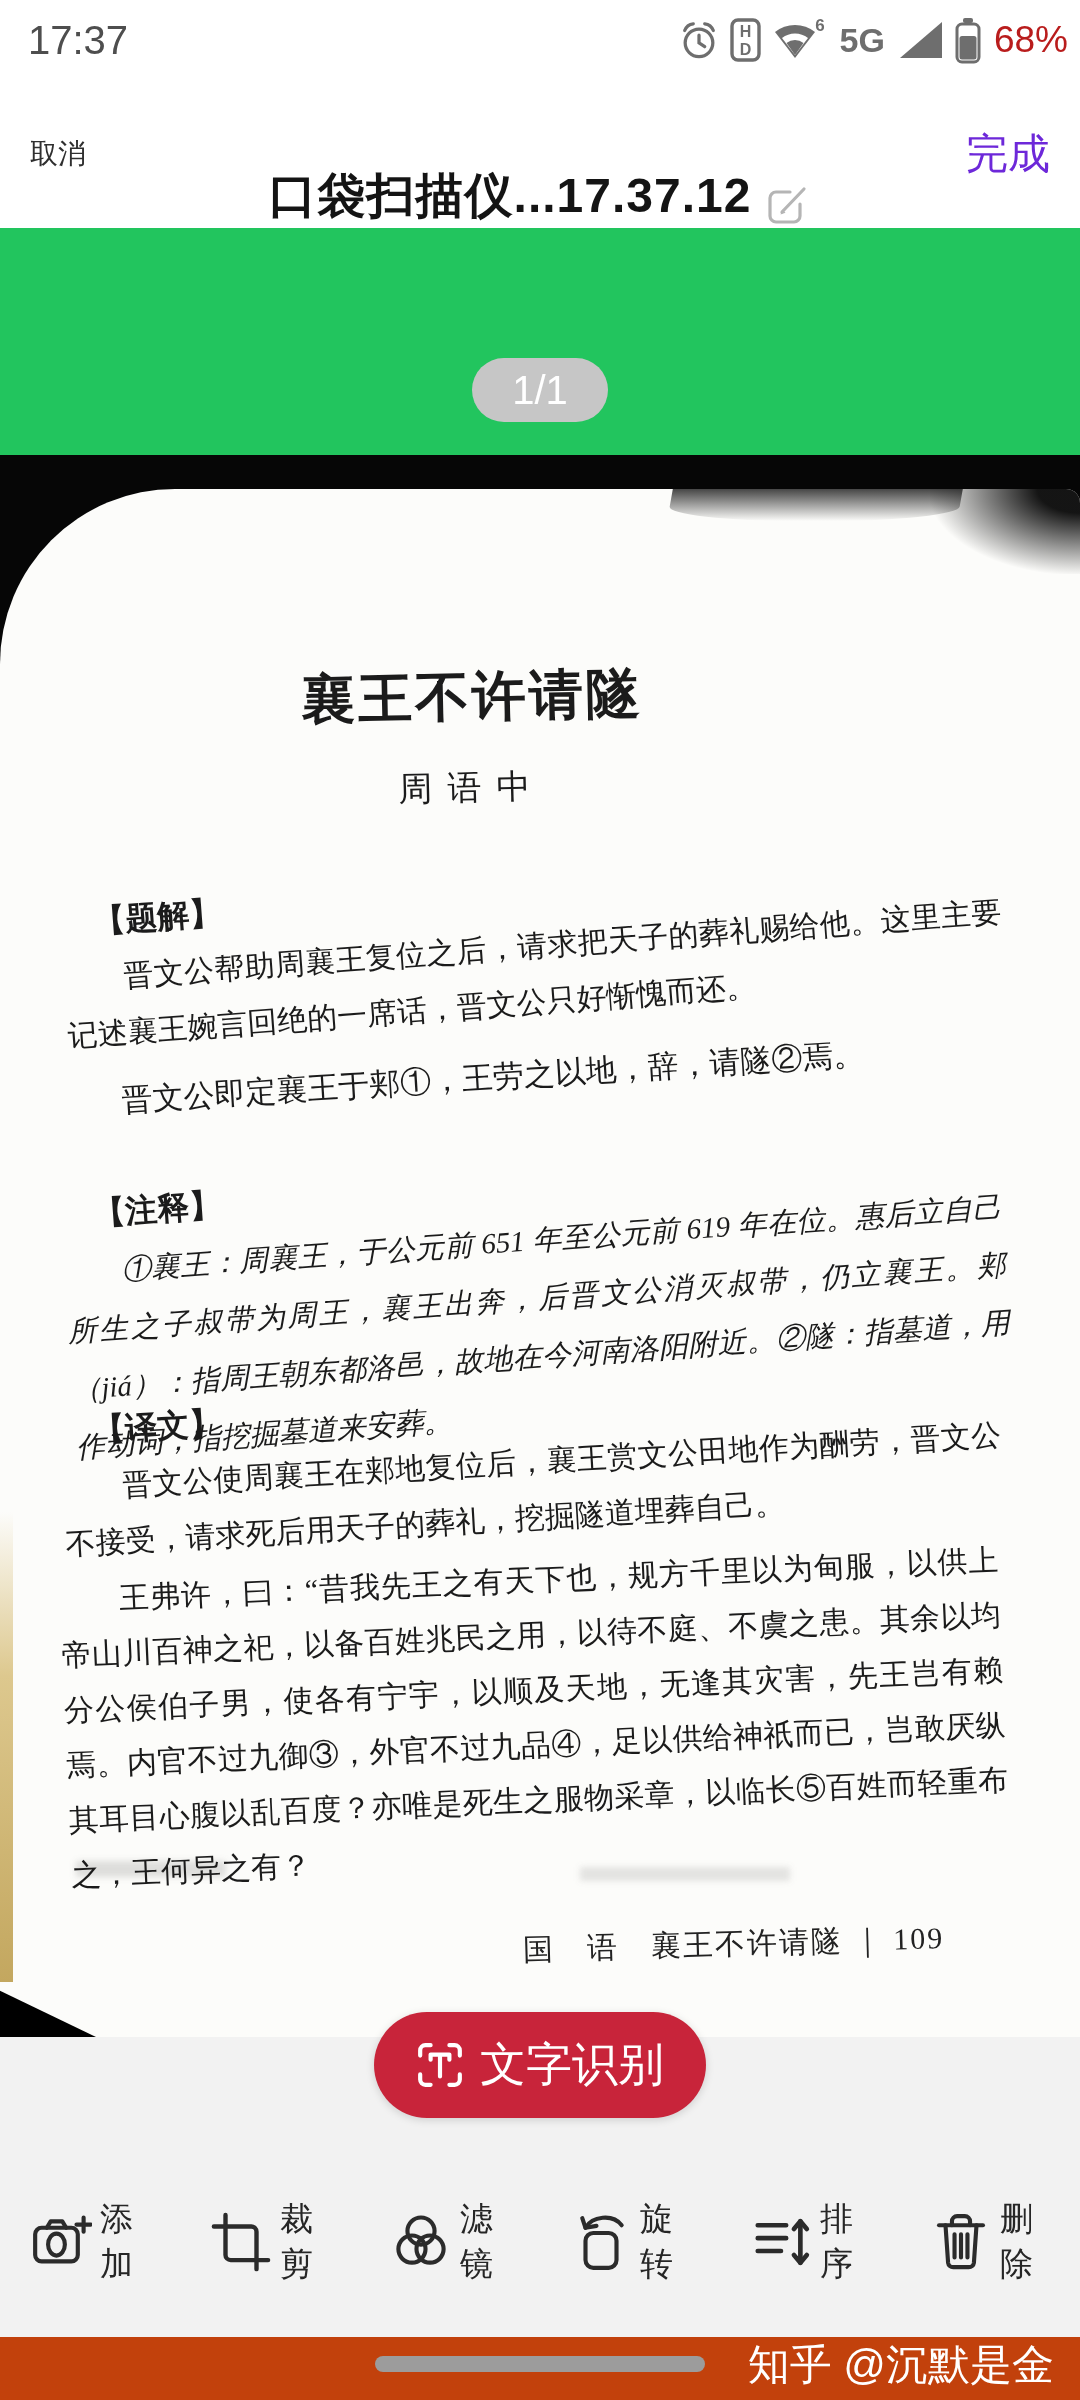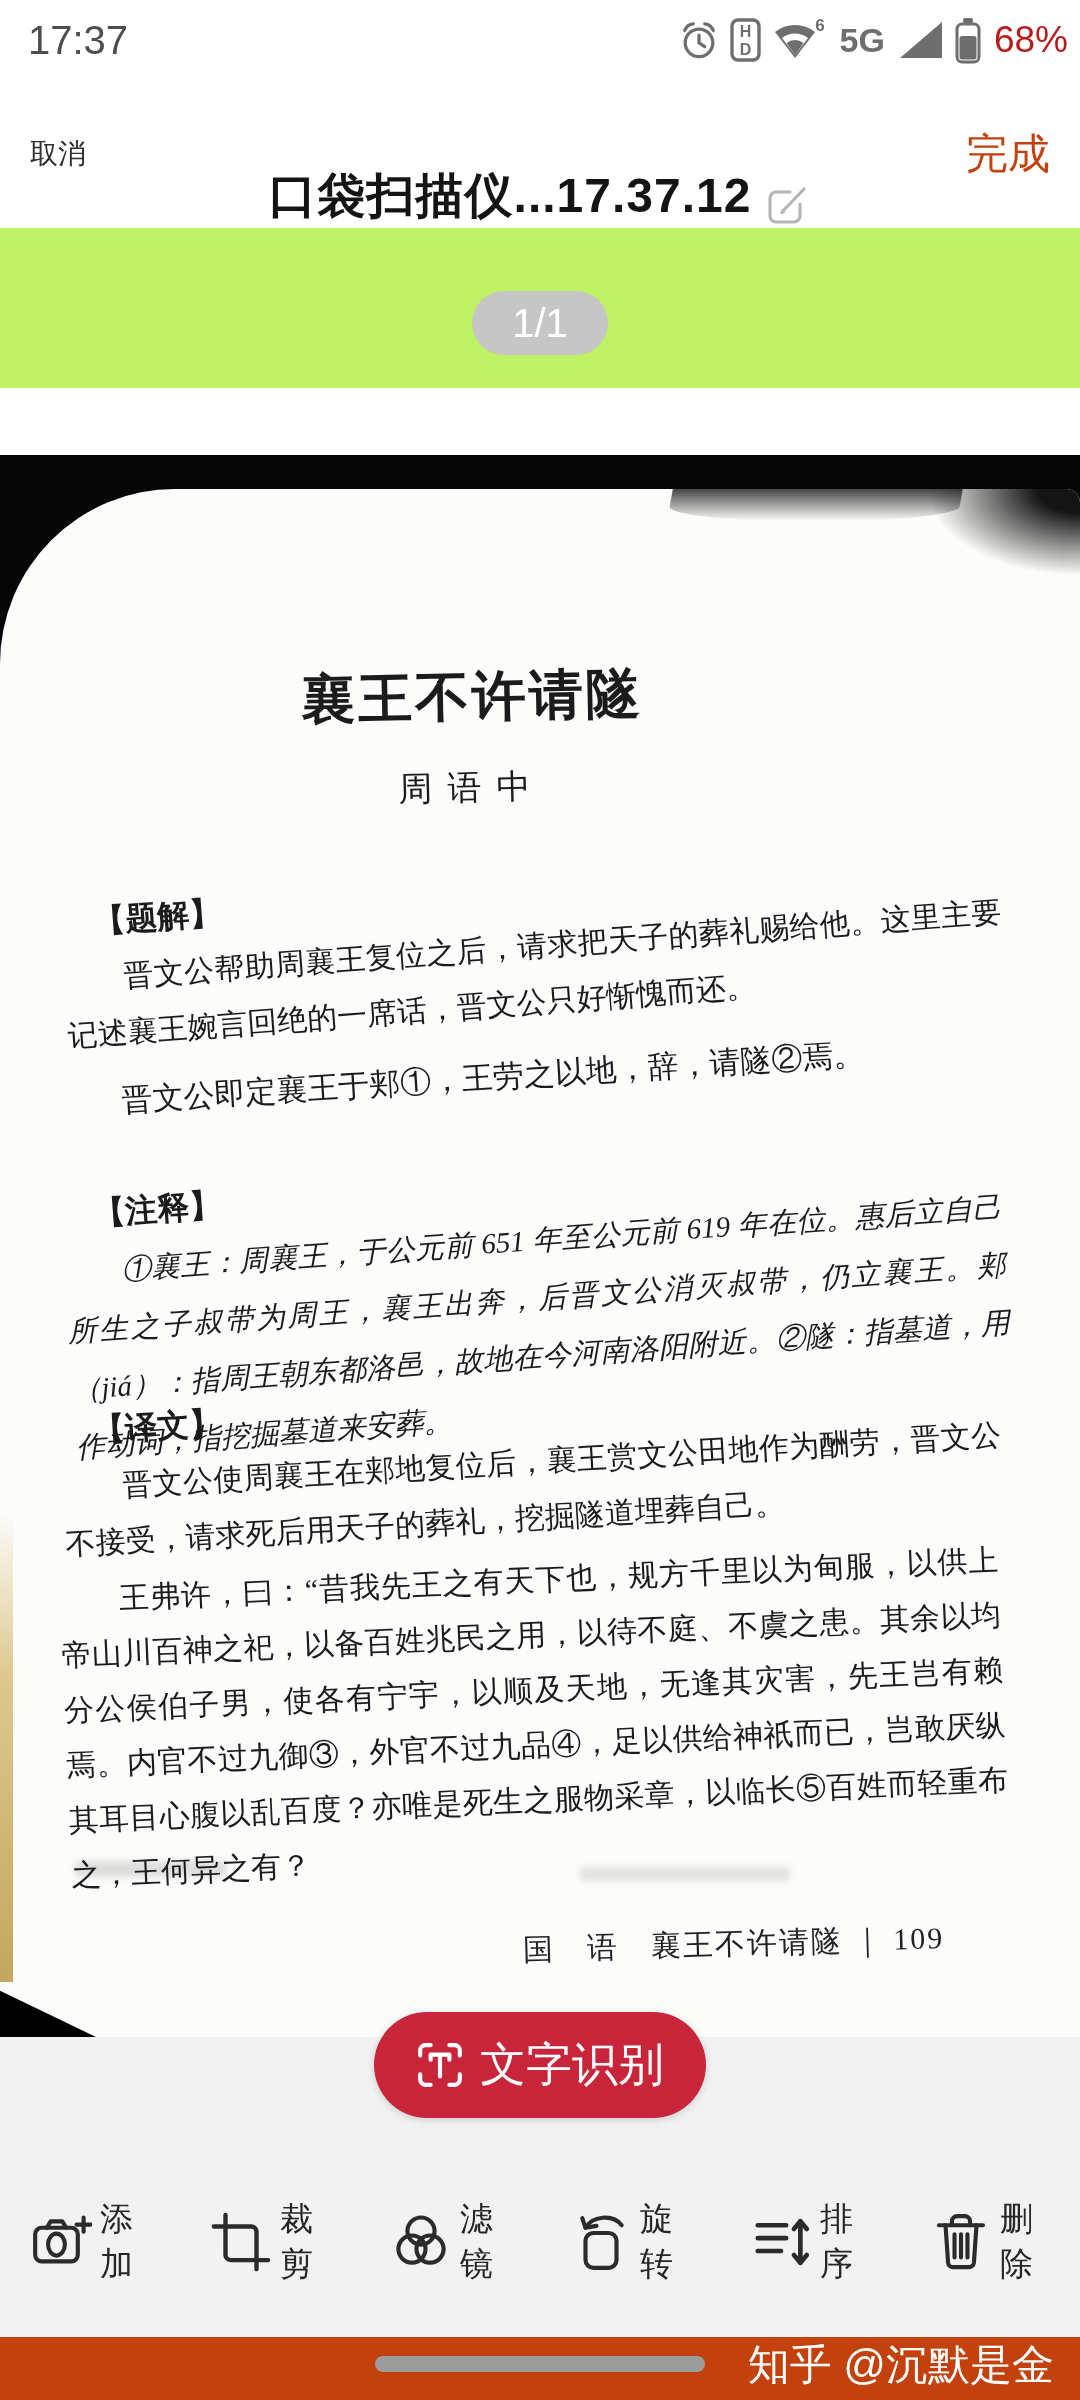--- a/index.html
+++ b/index.html
@@ -16,24 +16,24 @@
   .batt-label{font-size:37px;color:#b91c1c;margin-left:2px;}
 
   
   .app-bar{position:absolute;top:80px;left:0;right:0;height:148px;background:#fff;}
   .cancel-btn{position:absolute;left:30px;top:50%;transform:translateY(-50%);
               font-size:28px;color:#2f2f2f;}
   .title-wrap{position:absolute;left:0;right:0;top:0;bottom:0;display:flex;
               align-items:flex-end;justify-content:center;gap:14px;}
   .doc-name{font-size:48px;font-weight:bold;color:#141414;letter-spacing:1px;}
   .done-btn{position:absolute;right:30px;top:50%;transform:translateY(-50%);
-            font-size:42px;color:#c2410c;}
-
-  
-  .pager-area{position:absolute;top:228px;left:0;right:0;height:160px;background:#bef264;}
+            font-size:42px;color:#6d28d9;}
+
+  
+  .pager-area{position:absolute;top:228px;left:0;right:0;height:227px;background:#22c55e;}
   .page-pill{position:absolute;bottom:33px;left:50%;transform:translateX(-50%);
              min-width:136px;height:64px;border-radius:32px;background:#c6c6c6;
              color:#fff;font-size:40px;display:flex;align-items:center;justify-content:center;}
 
   
   .scan-area{position:absolute;top:455px;left:0;right:0;height:1582px;background:#060606;overflow:hidden;}
   .page{position:absolute;top:34px;left:0;right:0;bottom:0;background:#fcfcfa;
         border-radius:175px 14px 0 0;}
   .smudge-a{position:absolute;top:0;right:0;width:150px;height:85px;border-top-right-radius:14px;
             background:radial-gradient(ellipse at 100% 0%,rgba(8,8,8,.95) 20%,rgba(8,8,8,0) 72%);}

